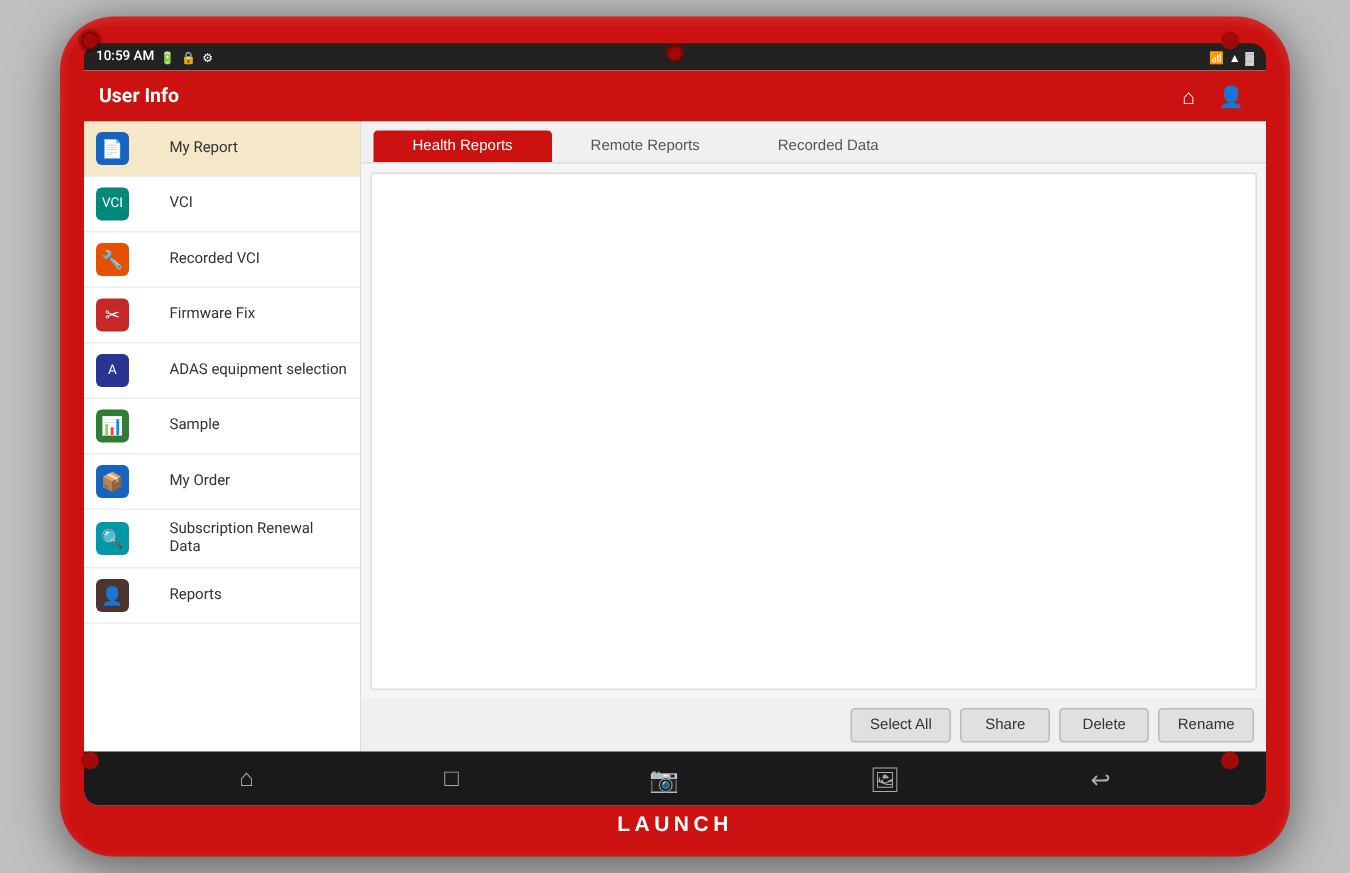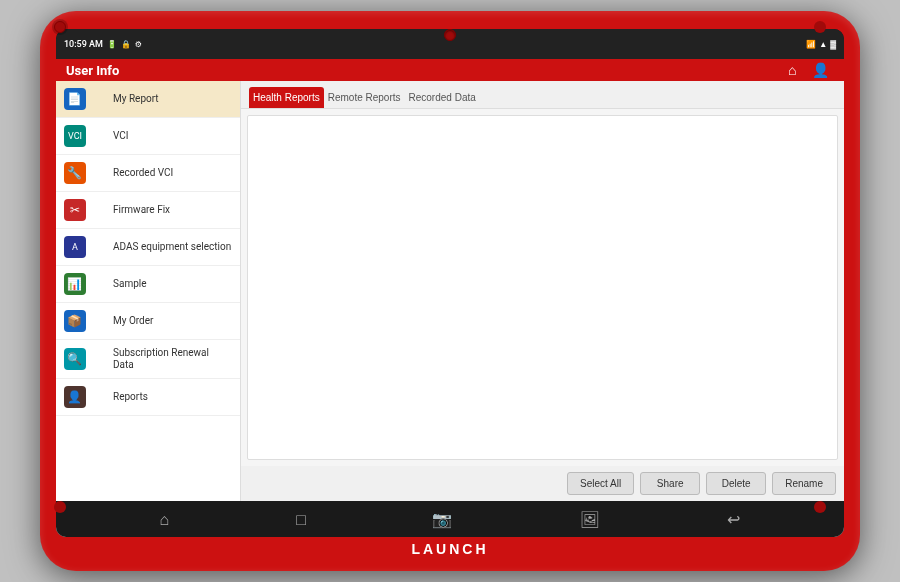--- a/index.html
+++ b/index.html
@@ -45,21 +45,21 @@
       background: #1a1a1a;
       border-radius: 10px;
       overflow: hidden;
       display: flex;
       flex-direction: column;
     }
 
     
     .status-bar {
       background: #222;
-      height: 30px;
+      height: 18px;
       display: flex;
       align-items: center;
       justify-content: space-between;
       padding: 0 8px;
       flex-shrink: 0;
     }
     .status-time {
       font-size: 9px;
       color: #fff;
       font-weight: 500;
@@ -84,21 +84,21 @@
       flex: 1;
       display: flex;
       flex-direction: column;
       background: #f0f0f0;
       overflow: hidden;
     }
 
     
     .top-bar {
       background: #cc1111;
-      height: 22px;
+      height: 34px;
       display: flex;
       align-items: center;
       justify-content: space-between;
       padding: 0 10px;
       flex-shrink: 0;
     }
     .top-bar-title {
       color: #fff;
       font-size: 13px;
       font-weight: bold;
@@ -170,21 +170,21 @@
     
     .tabs-bar {
       background: #f0f0f0;
       display: flex;
       align-items: center;
       padding: 6px 8px 0;
       border-bottom: 1px solid #ddd;
       flex-shrink: 0;
     }
     .tab {
-      padding: 5px 4px;
+      padding: 5px 26px;
       font-size: 10px;
       color: #555;
       cursor: pointer;
       border-radius: 3px 3px 0 0;
       background: transparent;
       border: none;
       outline: none;
     }
     .tab.active {
       background: #cc1111;

